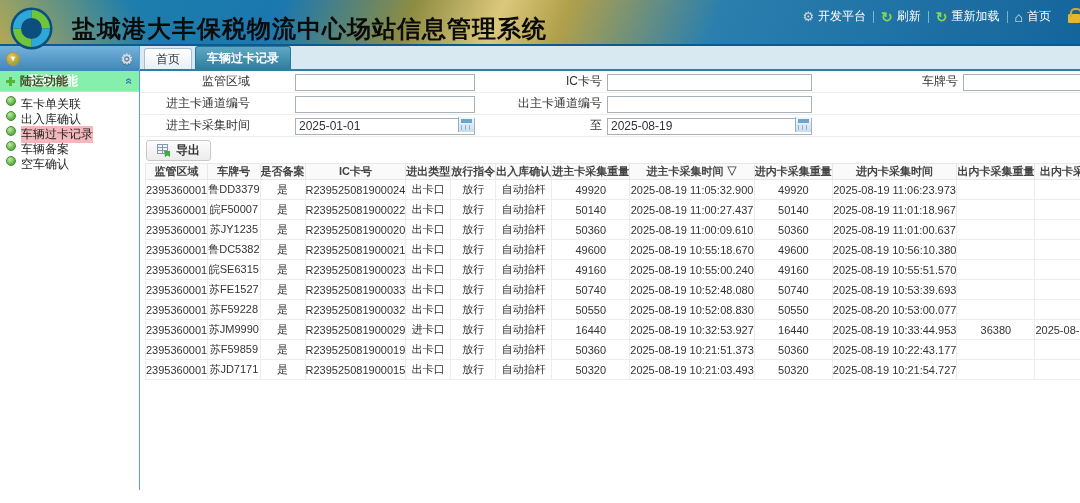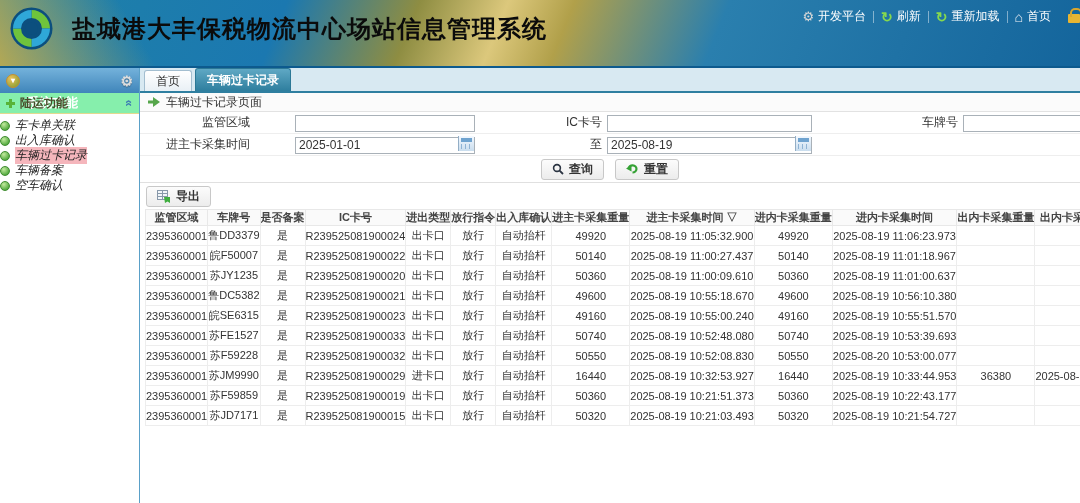--- a/index.html
+++ b/index.html
@@ -1,20 +1,20 @@
 <!DOCTYPE html>
 <html><head>
 <meta charset="utf-8">
 <style>
   * { box-sizing: border-box; margin: 0; padding: 0; }
   html,body { width:1080px; height:503px; overflow:hidden; background:#fff;
     font-family:"Liberation Sans", sans-serif; }
 
   
-  .banner { position:relative; height:68px;
+  .banner { position:relative; height:46px;
     background:
       linear-gradient(60deg, rgba(205,175,70,.85) 0%, rgba(205,175,70,0) 14%),
       linear-gradient(112deg, #1f82a8 0%, #1b78b0 26%, #8e8d42 38%, #dcc87c 46%,
                       #b1a04a 52%, #2a7fae 66%, #14659c 100%);
     border-bottom:2px solid #0d5a8e; }
   .logo { position:absolute; left:9px; top:6px; width:45px; height:45px; }
   .banner-title { position:absolute; left:72px; top:13px; font-size:24px; font-weight:bold;
     color:#0b0b0b; font-family:"DejaVu Serif", serif; letter-spacing:1px; }
   .top-links { position:absolute; right:0; top:8px; display:flex; align-items:center;
     color:#fff; font-size:12px; }
@@ -42,22 +42,22 @@
   .sb-title { flex:1;margin-top:44px; }
   .sb-gear { color:#dcdcdc; font-size:14px; line-height:1; text-shadow:0 1px 1px rgba(0,0,0,.3); }
   .sb-section { height:21px; display:flex; align-items:center; padding:0 6px;
     background:#86efac; border-bottom:1px solid #e3d98f; font-size:12px; font-weight:bold; color:#4a4a2a; }
   .sec-plus { position:relative; width:9px; height:9px; margin-right:5px; }
   .sec-plus::before { content:""; position:absolute; left:3px; top:0; width:3px; height:9px; background:#58b337; }
   .sec-plus::after  { content:""; position:absolute; left:0; top:3px; width:9px; height:3px; background:#58b337; }
   .sec-label { flex:1; }
   .sec-collapse { color:#3e7fb2; font-weight:bold; transform:rotate(90deg); font-size:12px; }
   .menu { padding-top:4px; }
-  .menu-item { height:15px; display:flex; align-items:center; gap:5px; 
-    font-size:12px; color:#222; cursor:pointer;font-style:italic; }
+  .menu-item { height:15px; display:flex; align-items:flex-start; gap:5px; padding-left:6px;
+    font-size:12px; color:#222; cursor:pointer; }
   .mi-icon { width:10px; height:10px; border-radius:50%; flex:0 0 10px;
     background:radial-gradient(circle at 35% 30%, #c2ea9e, #53a93f 75%); border:1px solid #3f8c2f; }
   .menu-item.active .mi-label { background:#f5b6bc; }
 
   
   .tab-strip { height:25px; flex:0 0 25px; background:#d8e9f2; display:flex; align-items:flex-end;
     gap:3px; padding-left:4px; border-bottom:2px solid #2f7fa0; }
   .tab { height:21px; display:flex; align-items:center; padding:0 11px; font-size:12px; color:#333;
     background:linear-gradient(#ffffff, #e9f0f5); border:1px solid #a3bed0; border-bottom:none;
     border-radius:3px 3px 0 0; cursor:pointer; white-space:nowrap; }
@@ -177,67 +177,50 @@
 
     <div class="tab-strip">
       <div class="tab">
         <span>首页</span>
       </div>
       <div class="tab active">
         <span>车辆过卡记录</span>
       </div>
     </div>
 
-    <div class="panel-header">
-      <svg width="12" height="10" viewBox="0 0 12 10">
-        <rect x="0" y="3.5" width="6" height="3" fill="#56a64b"></rect>
-        <polygon points="5,0 12,5 5,10" fill="#56a64b"></polygon>
-      </svg>
-      <span>车辆过卡记录页面</span>
-    </div>
 
     <div class="form-row">
       <span class="fl fl1">监管区域</span>
       <span class="fi-wrap fi1"><input value="" style=""></span>
       <span class="fl fl2">IC卡号</span>
       <span class="fi-wrap fi2"><input value="" style=""></span>
       <span class="fl fl3">车牌号</span>
       <span class="fi-wrap fi3"><input value="" style=""></span>
     </div>
 
+    <div class="form-row">
+      <span class="fl fl1">进主卡通道编号</span>
+      <span class="fi-wrap fi1"><input value="" style=""></span>
+      <span class="fl fl2">出主卡通道编号</span>
+      <span class="fi-wrap fi2"><input value="" style=""></span>
+    </div>
 
     <div class="form-row">
       <span class="fl fl1">进主卡采集时间</span>
       <span class="fi-wrap fi1 date">
         <input value="2025-01-01" style="">
         <span class="cal-btn"></span>
       </span>
       <span class="fl fl2">至</span>
       <span class="fi-wrap fi2 date">
         <input value="2025-08-19" style="">
         <span class="cal-btn"></span>
       </span>
     </div>
 
-    <div class="btn-row">
-      <span class="btn">
-        <svg width="12" height="12" viewBox="0 0 12 12">
-          <circle cx="5" cy="5" r="3.4" fill="none" stroke="#2b3442" stroke-width="1.6"></circle>
-          <line x1="7.6" y1="7.6" x2="11" y2="11" stroke="#2b3442" stroke-width="1.8"></line>
-        </svg>
-        <span>查询</span>
-      </span>
-      <span class="btn">
-        <svg width="13" height="12" viewBox="0 0 13 12">
-          <path d="M2.5 5.5 A4 3.6 0 1 1 6.5 9.5" fill="none" stroke="#35a235" stroke-width="2.2"></path>
-          <polygon points="0,5.5 5.5,2.5 5.5,8.5" fill="#35a235"></polygon>
-        </svg>
-        <span>重置</span>
-      </span>
-    </div>
 
     <div class="export-row">
       <span class="btn">
         <svg width="14" height="13" viewBox="0 0 14 13">
           <rect x="0.5" y="0.5" width="10" height="9" fill="#f2f6fa" stroke="#8899aa"></rect>
           <line x1="0.5" y1="3.5" x2="10.5" y2="3.5" stroke="#8899aa"></line>
           <line x1="0.5" y1="6.5" x2="10.5" y2="6.5" stroke="#8899aa"></line>
           <line x1="5.5" y1="0.5" x2="5.5" y2="9.5" stroke="#8899aa"></line>
           <polygon points="7,7 13,7 13,13 10.5,11.5 8,13" fill="#3fae3f"></polygon>
         </svg>

